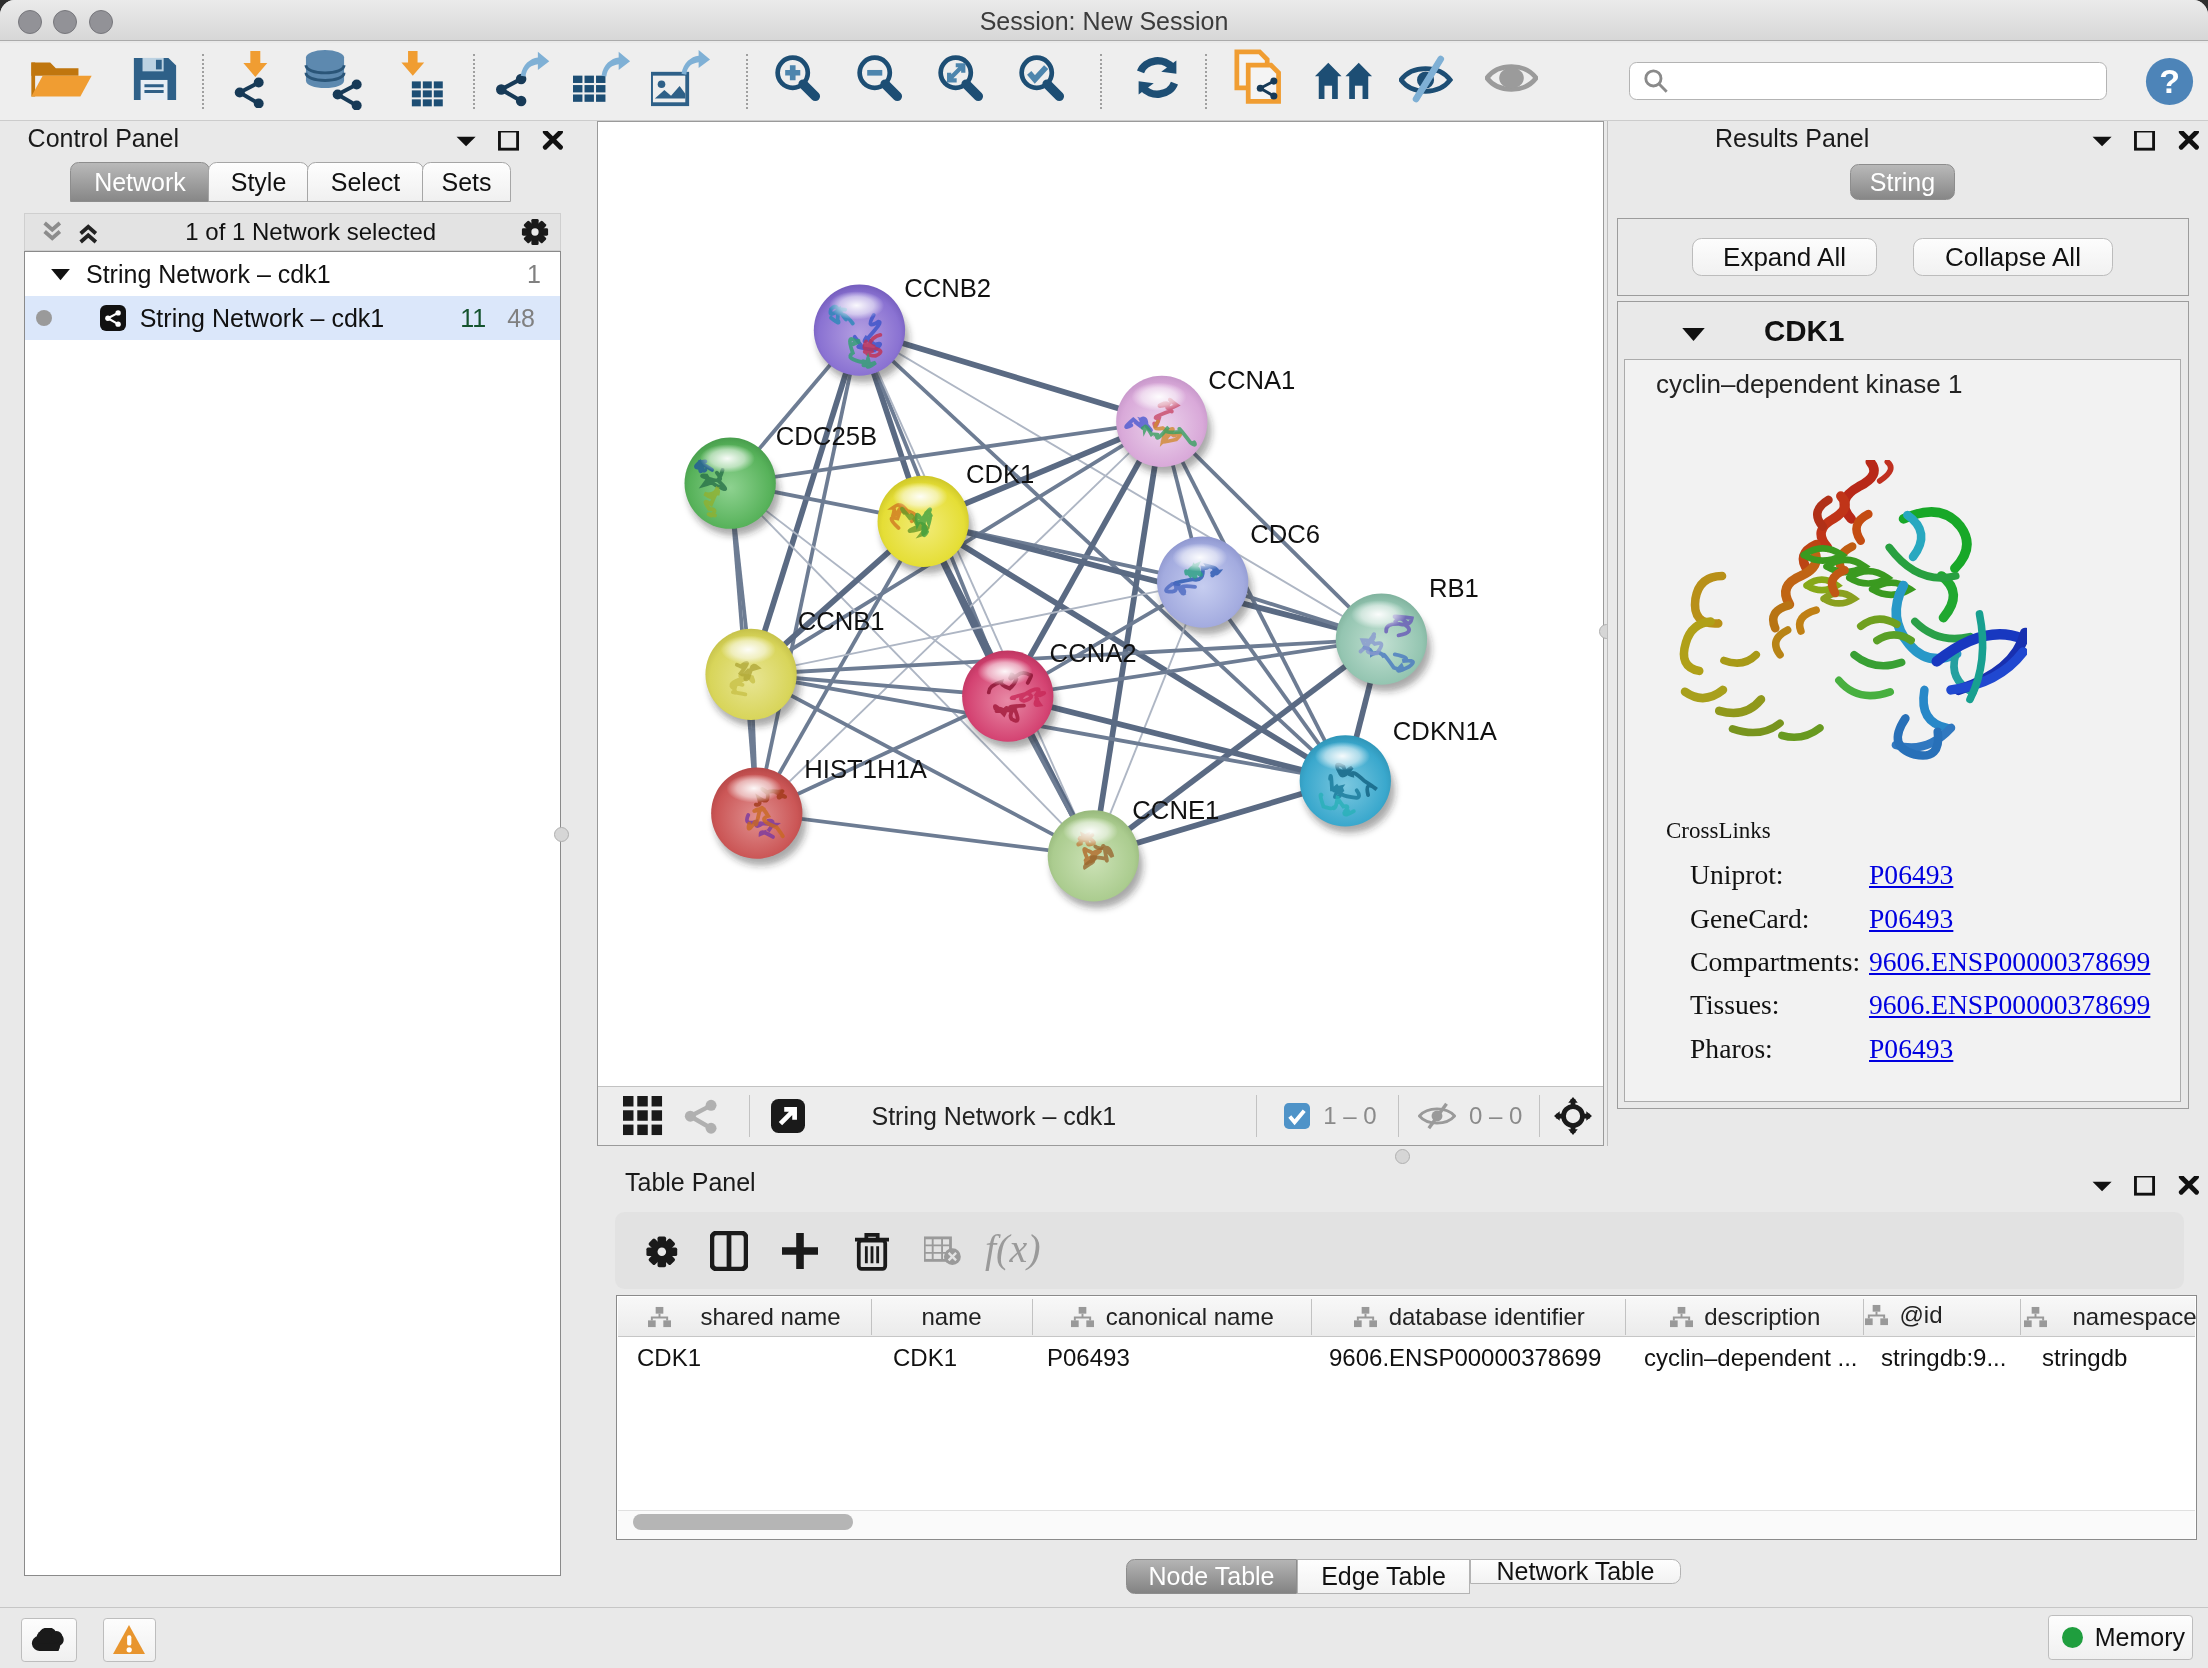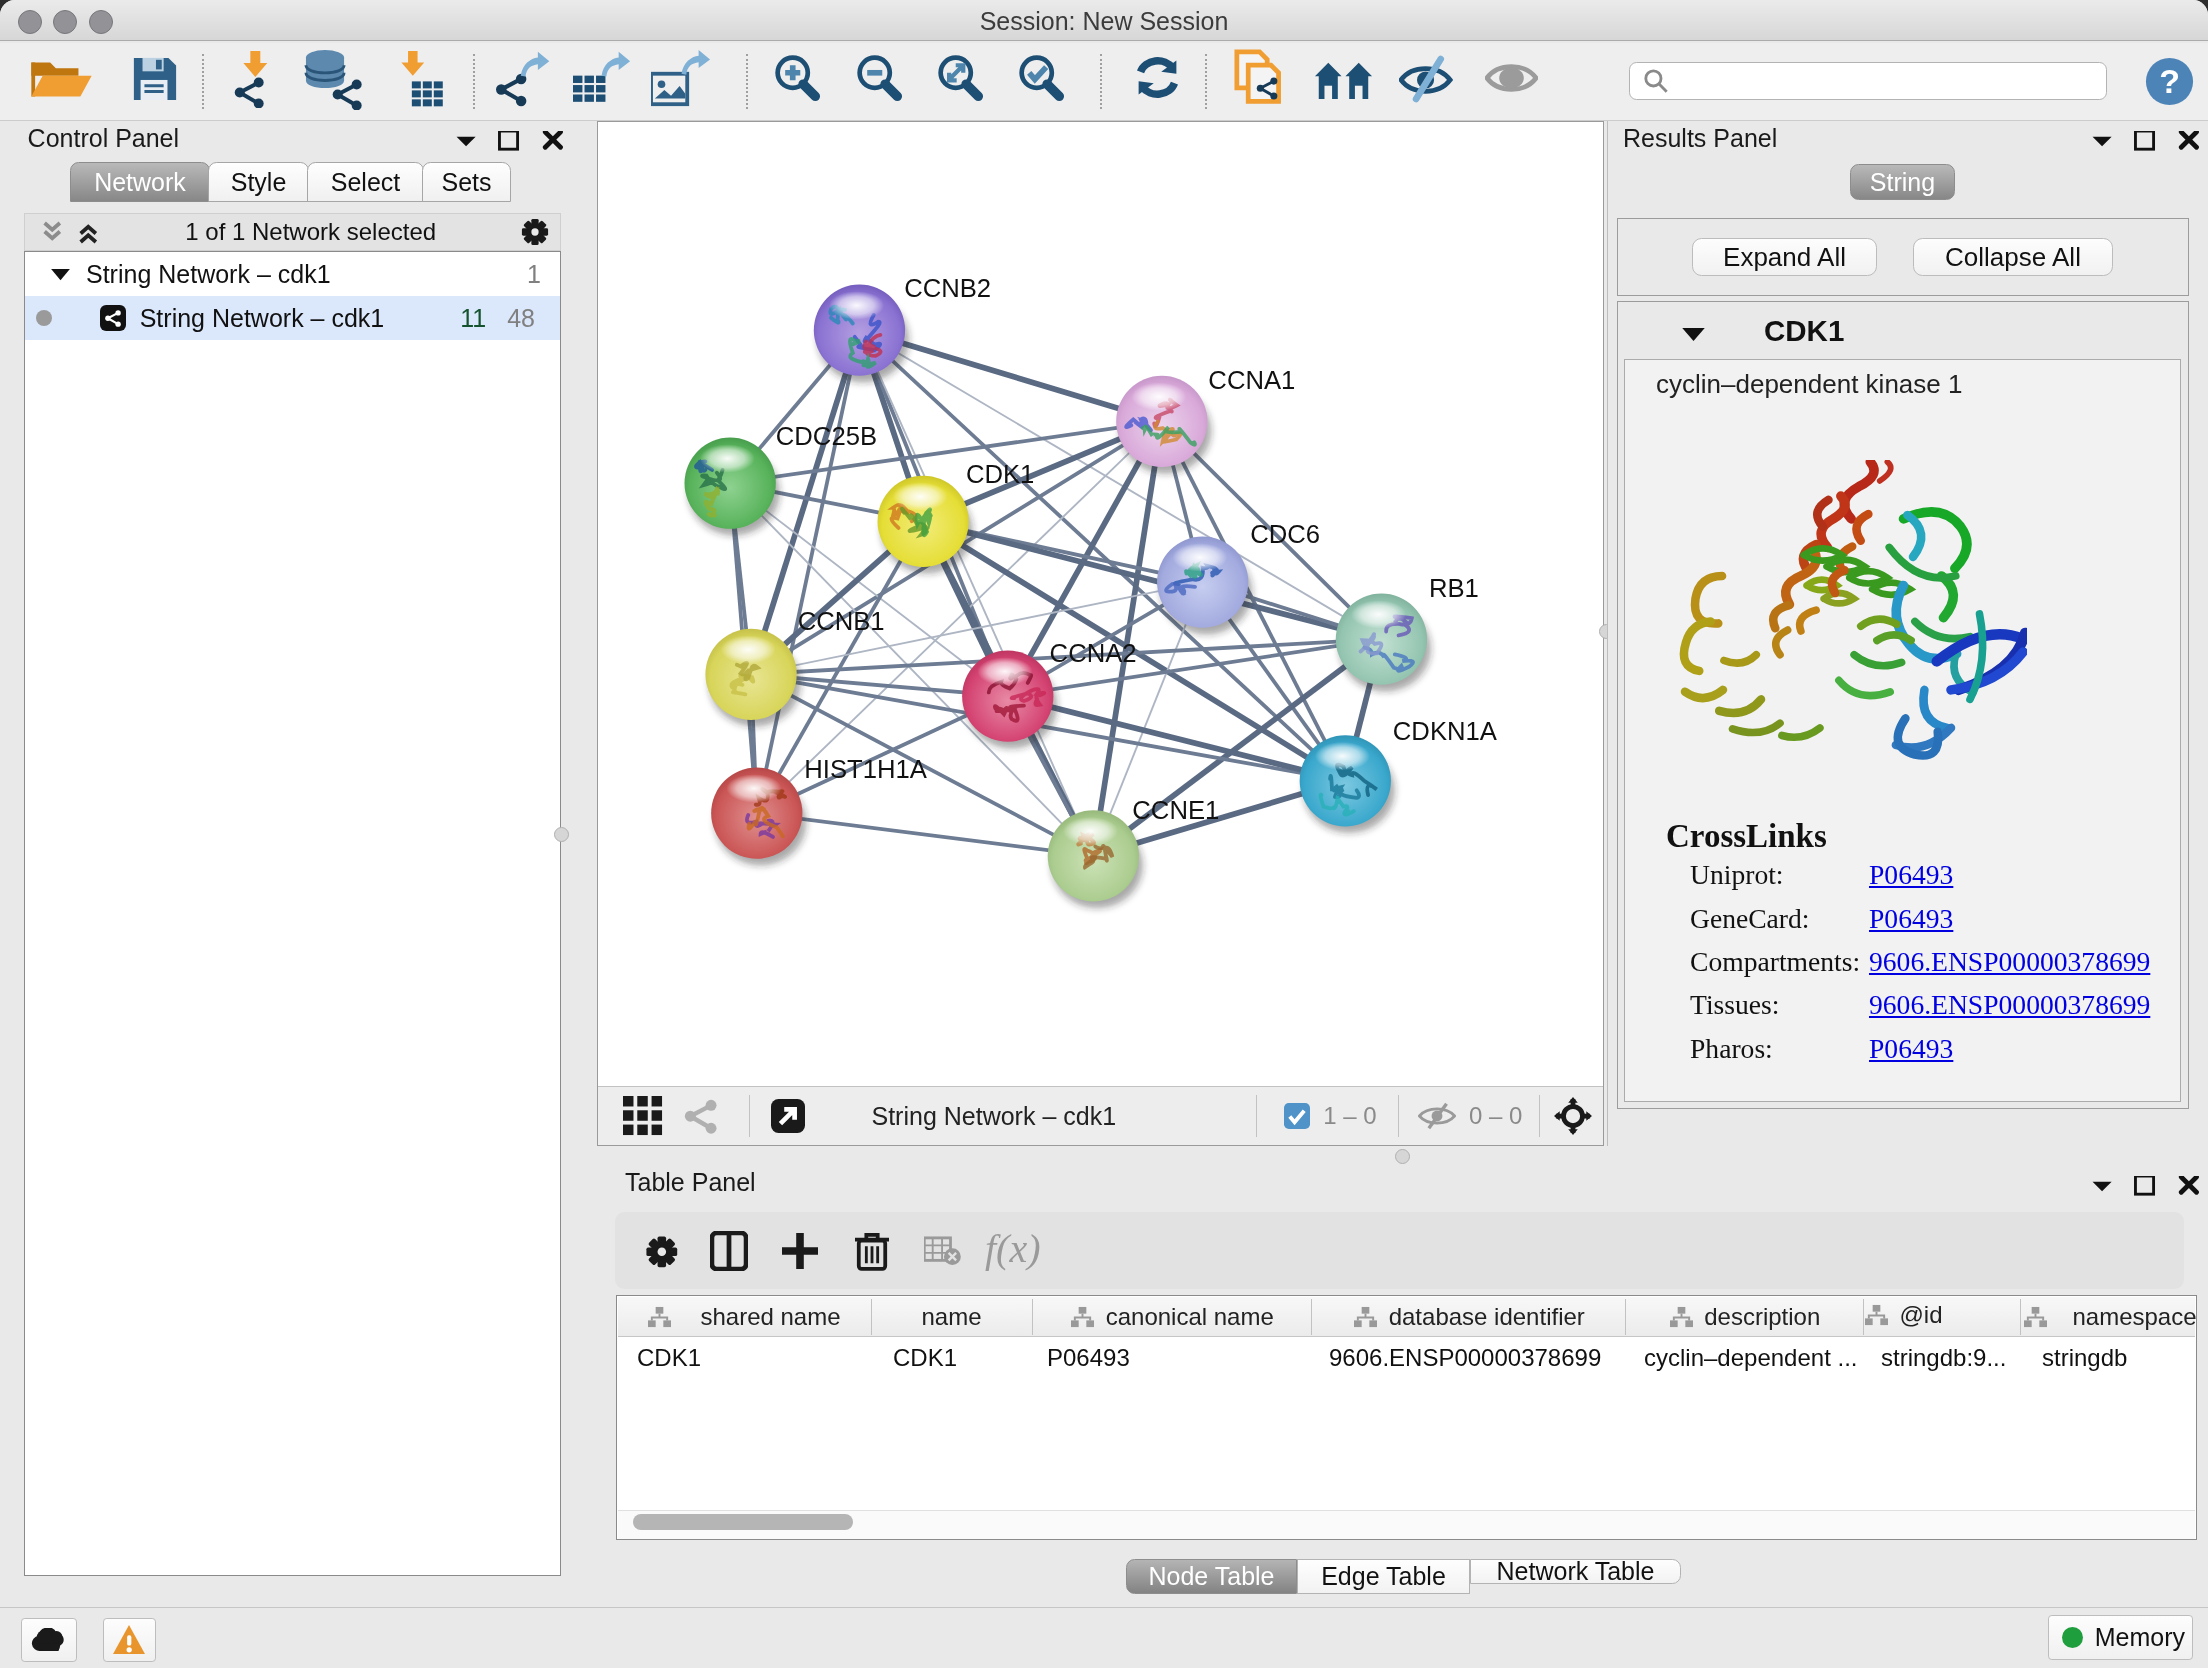--- a/index.html
+++ b/index.html
@@ -545,21 +545,21 @@
       <svg width="38" height="38" viewBox="0 0 40 40" style="margin-left:13.3px;margin-right:11.4px">
         <circle cx="20" cy="20" r="10" fill="none" stroke="#1a1a1a" stroke-width="5"></circle>
         <path d="M20 2 v10 M20 28 v10 M2 20 h10 M28 20 h10" stroke="#1a1a1a" stroke-width="5"></path>
         <path d="M20 0 l-5 6 h10 z M20 40 l-5 -6 h10 z M0 20 l6 -5 v10 z M40 20 l-6 -5 v10 z" fill="#1a1a1a"></path>
       </svg>
     </div>
     <div class="abs" style="left:554px;top:827px;width:15px;height:15px;border-radius:50%;background:#d6d6d6;border:1px solid #b0b0b0"></div>
     <div class="abs" style="left:1599px;top:624px;width:15px;height:15px;border-radius:50%;background:#d6d6d6;border:1px solid #b0b0b0"></div>
     <div class="abs" style="left:1395px;top:1149px;width:15px;height:15px;border-radius:50%;background:#d6d6d6;border:1px solid #b0b0b0"></div>
     <div class="abs" style="left:1607px;top:121px;width:601px;height:1025px;background:#e9e9e9;border-left:1px solid #bdbdbd"></div>
-    <div class="abs ptitle" style="left:1623px;top:124px">Results Panel</div>
+    <div class="abs ptitle" style="left:1715px;top:124px">Results Panel</div>
     <svg class="abs" style="left:2083px;top:131px" width="124" height="23" viewBox="0 0 130 24">
       <path d="M0 4 L20 4 L10 14 z" transform="translate(10.0,2)" fill="#111"></path>
       <rect x="55.0" y="0" width="19" height="19" fill="none" stroke="#111" stroke-width="3"></rect>
       <path d="M0 0 L16 16 M16 0 L0 16" transform="translate(103.0,1)" stroke="#111" stroke-width="5" stroke-linecap="round"></path>
     </svg>
     <div class="abs tab tabsel" style="left:1850px;top:164px;width:105px;height:36px;border-radius:8.6px">String</div>
     <div class="abs" style="left:1617px;top:218px;width:572px;height:78px;background:#e9e9e9;border:1.9px solid #9c9c9c"></div>
     <div class="abs rbtn" style="left:1692px;top:238px;width:185px;height:38px">Expand All</div>
     <div class="abs rbtn" style="left:1913px;top:238px;width:200px;height:38px">Collapse All</div>
     <div class="abs" style="left:1617px;top:301px;width:572px;height:808px;background:#e9e9e9;border:1.9px solid #9c9c9c"></div>
@@ -607,21 +607,21 @@
       <path d="M205 175 q18 -14 38 -2" fill="none" stroke="#70a01e" stroke-width="8" stroke-linecap="round"></path>
       <path d="M222 190 q18 -12 36 0" fill="none" stroke="#5aa026" stroke-width="8" stroke-linecap="round"></path>
       <path d="M198 205 q22 18 50 8" fill="none" stroke="#38a034" stroke-width="8" stroke-linecap="round"></path>
       <path d="M262 170 q24 24 58 16" fill="none" stroke="#2aa048" stroke-width="8" stroke-linecap="round"></path>
       <path d="M305 205 q-8 26 18 40" fill="none" stroke="#24a0a0" stroke-width="8" stroke-linecap="round"></path>
       <path d="M285 212 q50 -40 90 -24" fill="none" stroke="#1838c0" stroke-width="11" stroke-linecap="round"></path>
       <path d="M378 182 q-10 40 -70 60" fill="none" stroke="#1830b0" stroke-width="11" stroke-linecap="round"></path>
       <path d="M300 242 q50 -6 76 -40" fill="none" stroke="#2048d0" stroke-width="10" stroke-linecap="round"></path>
       <path d="M330 162 q10 50 -10 90" fill="none" stroke="#18a090" stroke-width="8" stroke-linecap="round"></path>
     </svg>
-    <div class="abs" style="left:1666px;top:818px;font-size:33px;font-weight:bold;color:#111;font-family:'Liberation Serif',serif">CrossLinks</div>
+    <div class="abs" style="left:1666px;top:818px;font-size:23px;font-weight:normal;color:#111;font-family:'Liberation Serif',serif">CrossLinks</div>
     <div class="abs" style="left:1690px;top:859px;font-size:27.6px;color:#111;font-family:'Liberation Serif',serif">Uniprot:</div>
     <div class="abs" style="left:1869px;top:859px;font-size:27.6px;font-family:'Liberation Serif',serif"><a class="lnk" href="#">P06493</a></div>
     <div class="abs" style="left:1690px;top:903px;font-size:27.6px;color:#111;font-family:'Liberation Serif',serif">GeneCard:</div>
     <div class="abs" style="left:1869px;top:903px;font-size:27.6px;font-family:'Liberation Serif',serif"><a class="lnk" href="#">P06493</a></div>
     <div class="abs" style="left:1690px;top:946px;font-size:27.6px;color:#111;font-family:'Liberation Serif',serif">Compartments:</div>
     <div class="abs" style="left:1869px;top:946px;font-size:27.6px;font-family:'Liberation Serif',serif"><a class="lnk" href="#">9606.ENSP00000378699</a></div>
     <div class="abs" style="left:1690px;top:989px;font-size:27.6px;color:#111;font-family:'Liberation Serif',serif">Tissues:</div>
     <div class="abs" style="left:1869px;top:989px;font-size:27.6px;font-family:'Liberation Serif',serif"><a class="lnk" href="#">9606.ENSP00000378699</a></div>
     <div class="abs" style="left:1690px;top:1033px;font-size:27.6px;color:#111;font-family:'Liberation Serif',serif">Pharos:</div>
     <div class="abs" style="left:1869px;top:1033px;font-size:27.6px;font-family:'Liberation Serif',serif"><a class="lnk" href="#">P06493</a></div>

